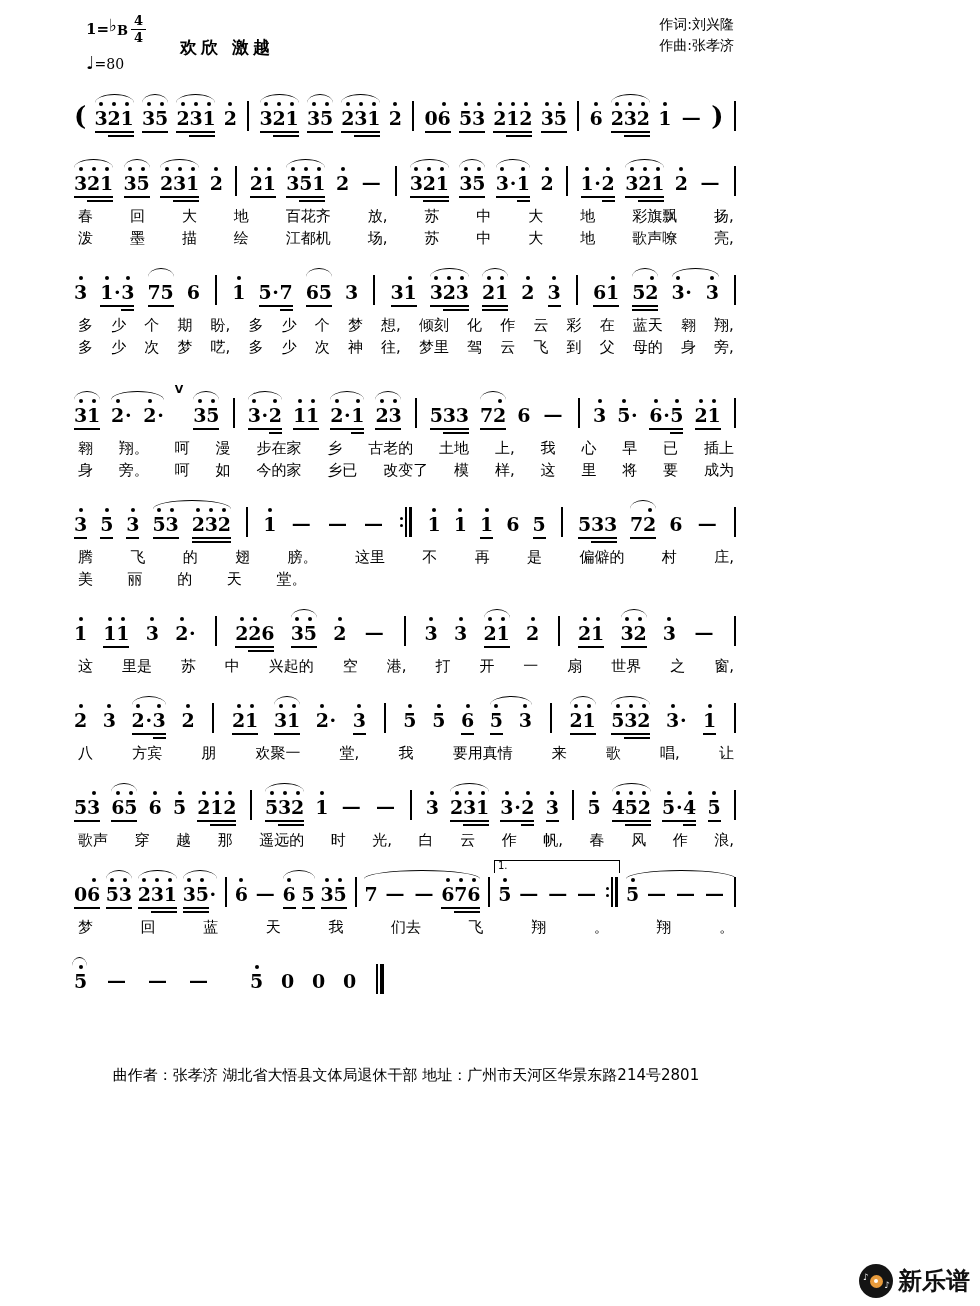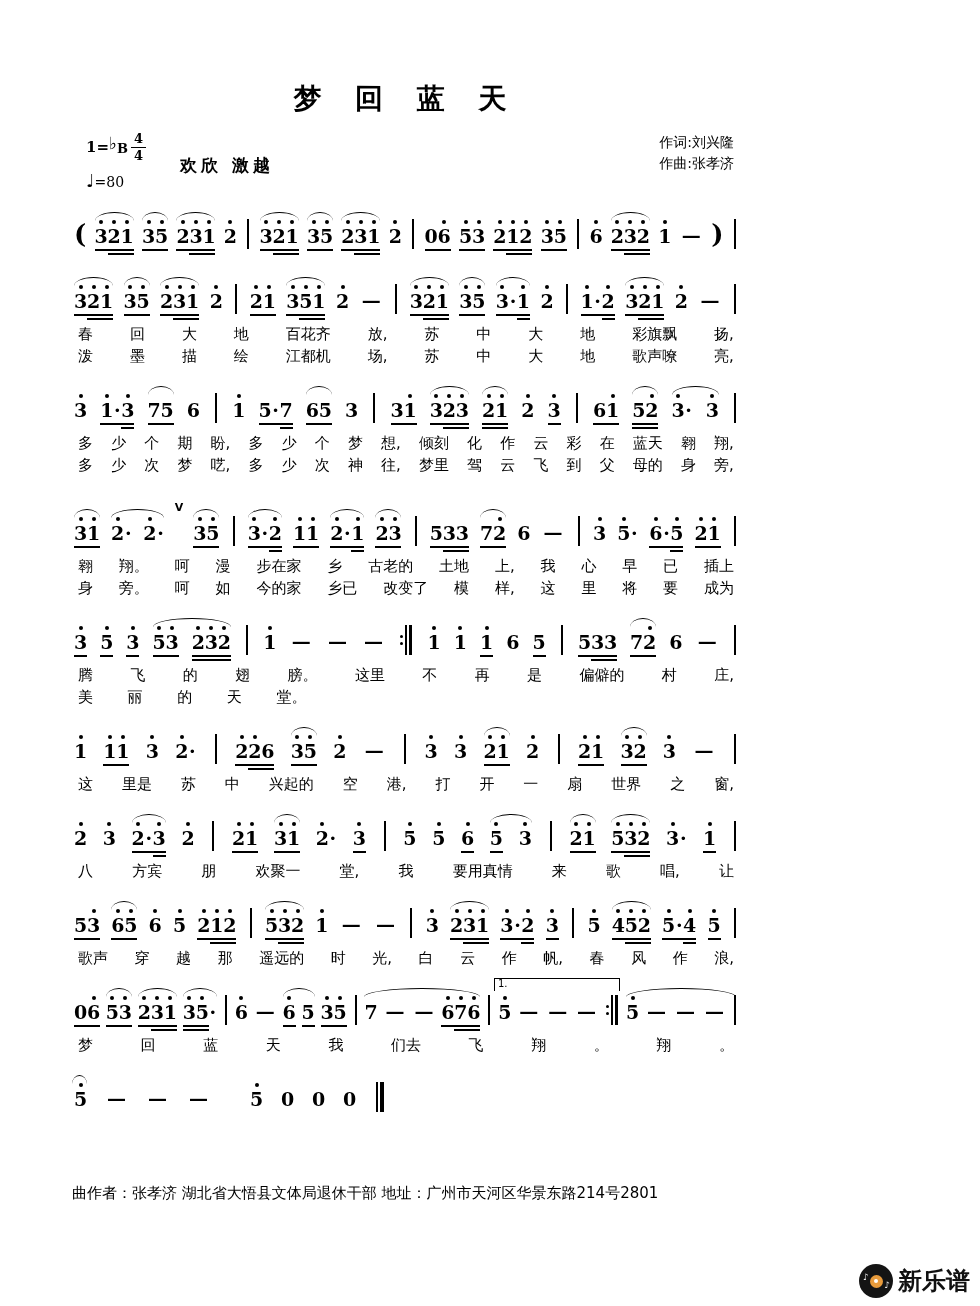--- a/index.html
+++ b/index.html
@@ -46,38 +46,37 @@
         margin:0 4px 12px;}
   .paren{font-family:"DejaVu Serif",serif;font-size:26px;font-weight:bold;margin:0 2px 8px;}
   .breath{font-size:11px;font-weight:bold;margin:0 1px 40px;}
   .arc{position:absolute;height:8px;border-top:1.5px solid #000;
        border-radius:50% 50% 0 0 / 100% 100% 0 0;pointer-events:none;}
   .volta{position:absolute;height:12px;border:1.5px solid #000;border-bottom:none;pointer-events:none;}
   .volta span{position:absolute;left:3px;top:0;font-size:10px;line-height:10px;}
   .lyrics-row{display:flex;justify-content:space-between;width:100%;padding:0 6px;
               box-sizing:border-box;font-size:15px;margin-top:3px;}
   .lyr-cell{white-space:nowrap;}
-  .footer{margin-top:58px;text-align:left;font-size:15px;line-height:2.1;}
+  .footer{margin-top:58px;text-align:center;font-size:15px;line-height:2.1;}
   .logo{position:absolute;right:10px;bottom:8px;display:flex;align-items:center;gap:5px;}
   .vinyl{position:relative;width:34px;height:34px;border-radius:50%;background:#141414;}
   .vinyl .center{position:absolute;left:50%;top:50%;width:13px;height:13px;margin:-6.5px 0 0 -6.5px;
                  border-radius:50%;}
   .vinyl .hole{position:absolute;left:50%;top:50%;width:4px;height:4px;margin:-2px 0 0 -2px;
                border-radius:50%;background:#fff;}
   .vinyl .n1,.vinyl .n2{position:absolute;color:#fff;font-size:9px;line-height:9px;}
   .vinyl .n1{left:4px;top:9px;}
   .vinyl .n2{right:3px;bottom:8px;}
   .logo-text{font-size:24px;font-weight:bold;color:#111;}
 </style>
 </head>
 <body>
 
 <div class="page">
   <div class="sheet">
-    <div class="title">梦 回 蓝 天</div>
 
     <div class="meta">
       <div class="keysig">
         <div class="keyrow">
           <span>1=</span>
             <span class="flat">♭</span>
             <span class="keyletter">B</span>
           <span class="frac">
             <span class="top">4</span>
             <span class="bot">4</span>

